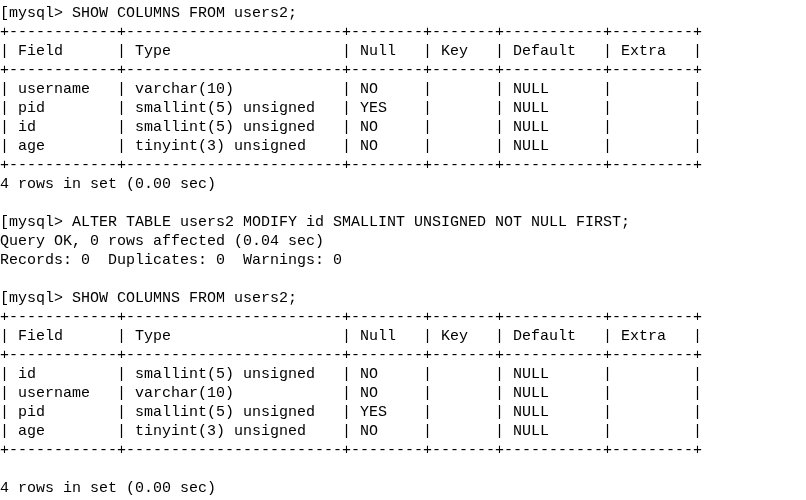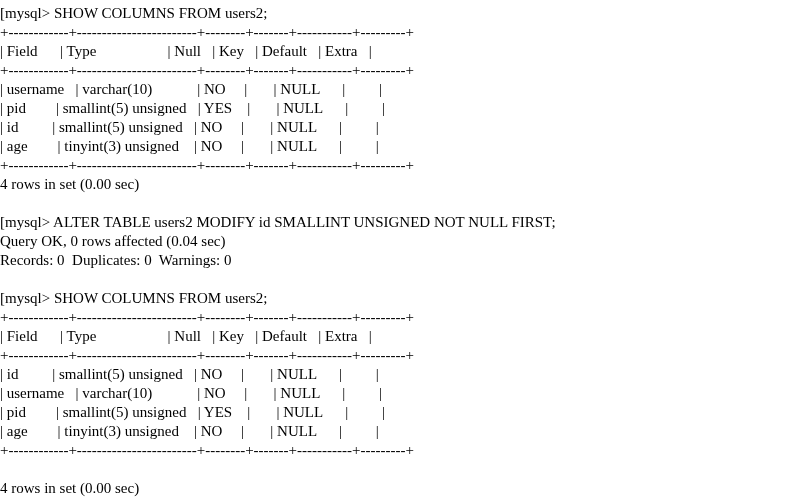--- a/index.html
+++ b/index.html
@@ -4,21 +4,21 @@
 <style>
   html, body {
     margin: 0;
     padding: 0;
     background: #fff;
     width: 806px;
     height: 500px;
     overflow: hidden;
   }
   pre.terminal {
-    font-family: Liberation Serif, serif;
+    font-family: Liberation Mono, monospace;
     font-size: 15px;
     line-height: 19px;
     color: #000;
     margin: 0;
     padding: 4px 0 0 0;
     white-space: pre;
   }
 </style>
 </head>
 <body>

